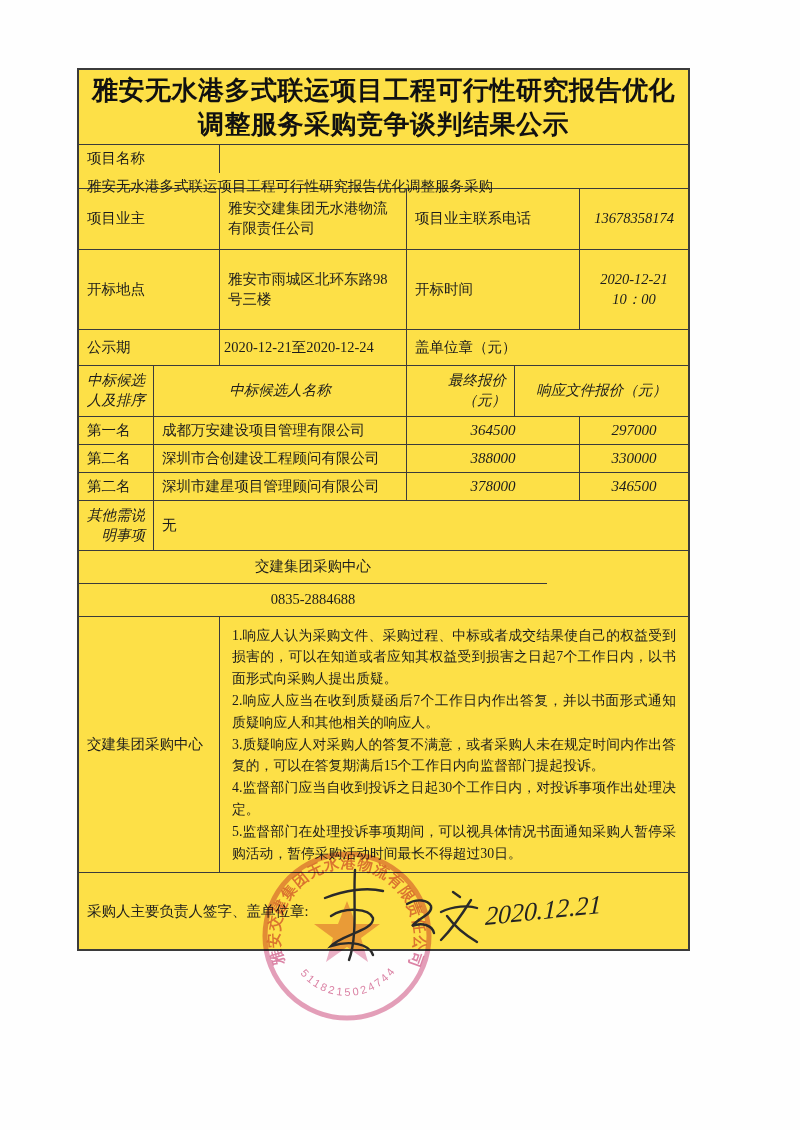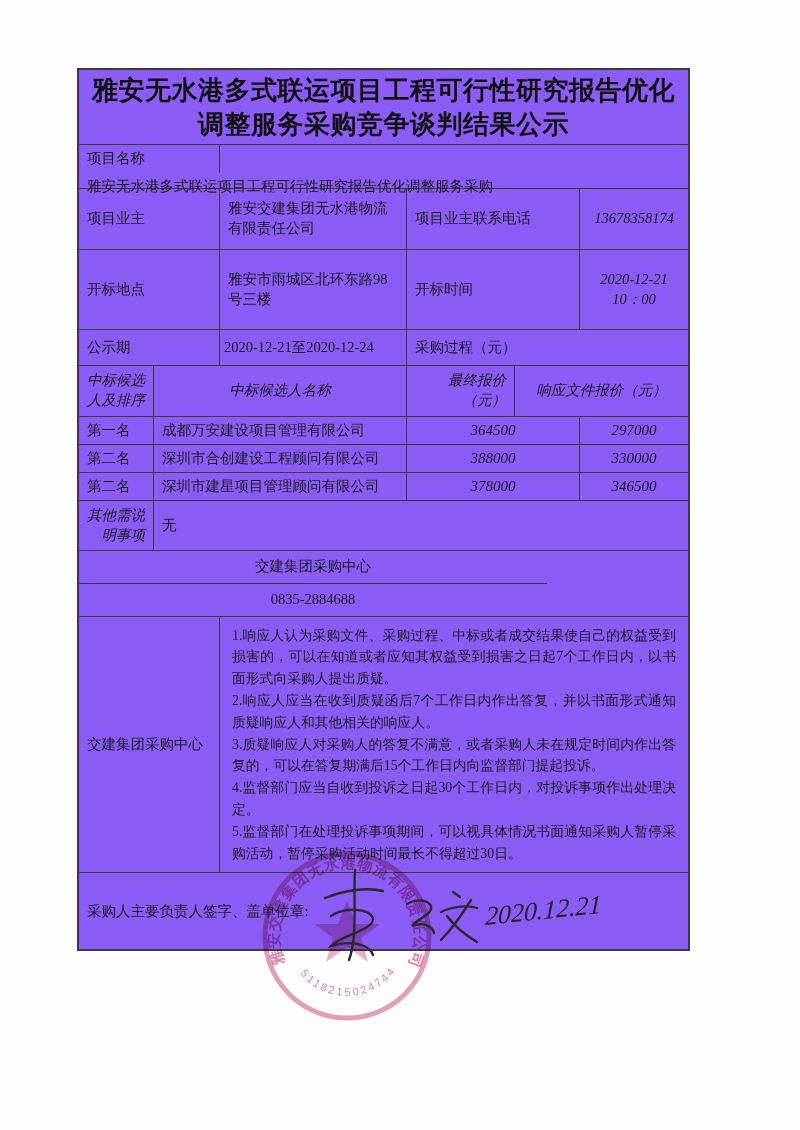--- a/index.html
+++ b/index.html
@@ -8,21 +8,21 @@
     position:relative;
     width:800px; height:1130px;
     background:#fefefe;
     font-family:"Liberation Serif", serif;
     color:#1c1c1c;
     overflow:hidden;
   }
   .doc-table {
     position:absolute; left:77px; top:68px; width:613px;
     border:2px solid #3b3b3b;
-    background:#8b5cf6;
+    background:#fde047;
   }
   .t-row { display:flex; border-bottom:1px solid #3b3b3b; }
   .t-row:last-child { border-bottom:none; }
   .cell {
     border-right:1px solid #3b3b3b;
     padding:4px 8px;
     display:flex; flex-direction:column; justify-content:center;
     font-size:14.5px; line-height:1.35;
   }
   .cell:last-child { border-right:none; }
@@ -110,21 +110,21 @@
       <div class="cell w-col3 c-left">开标时间</div>
       <div class="cell w-col4 c-center">
         <div>2020-12-21</div>
         <div>10：00</div>
       </div>
     </div>
 
     <div class="t-row h-r4">
       <div class="cell w-label c-left">公示期</div>
       <div class="cell w-val2 c-left" style="padding-left:4px">2020-12-21至2020-12-24</div>
-      <div class="cell w-col3 c-left">采购过程（元）</div>
+      <div class="cell w-col3 c-left">盖单位章（元）</div>
     </div>
 
     <div class="t-row h-hdr">
       <div class="cell w-rank c-center">中标候选人及排序</div>
       <div class="cell w-name c-center">中标候选人名称</div>
       <div class="cell w-col4 c-center">最终报价（元）</div>
       <div class="cell w-col3 c-center">响应文件报价（元）</div>
     </div>
 
     <div class="t-row h-cand cand-row">

